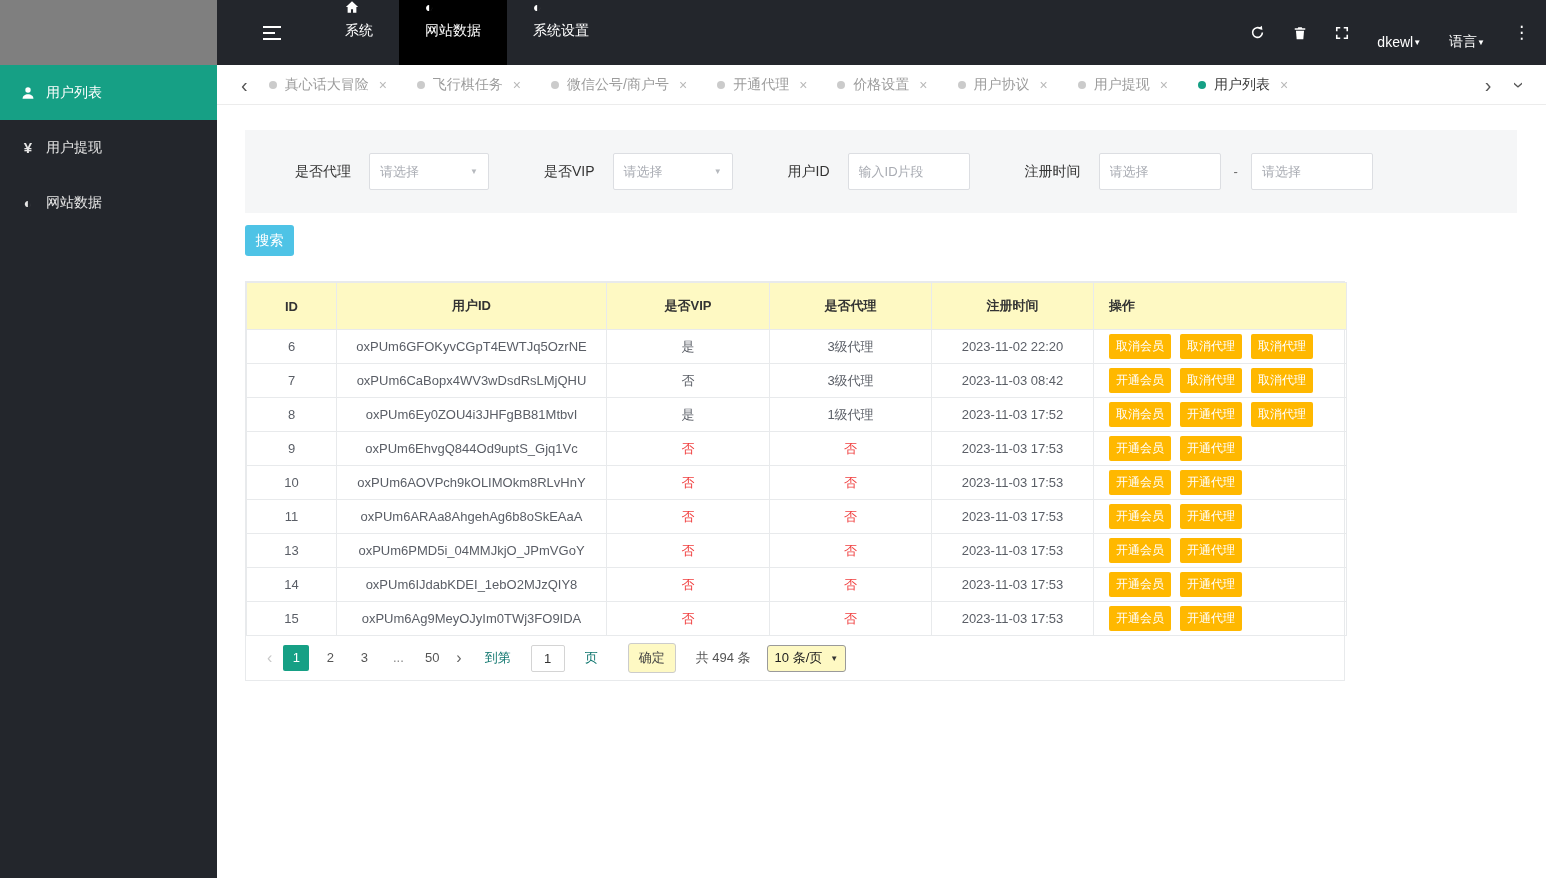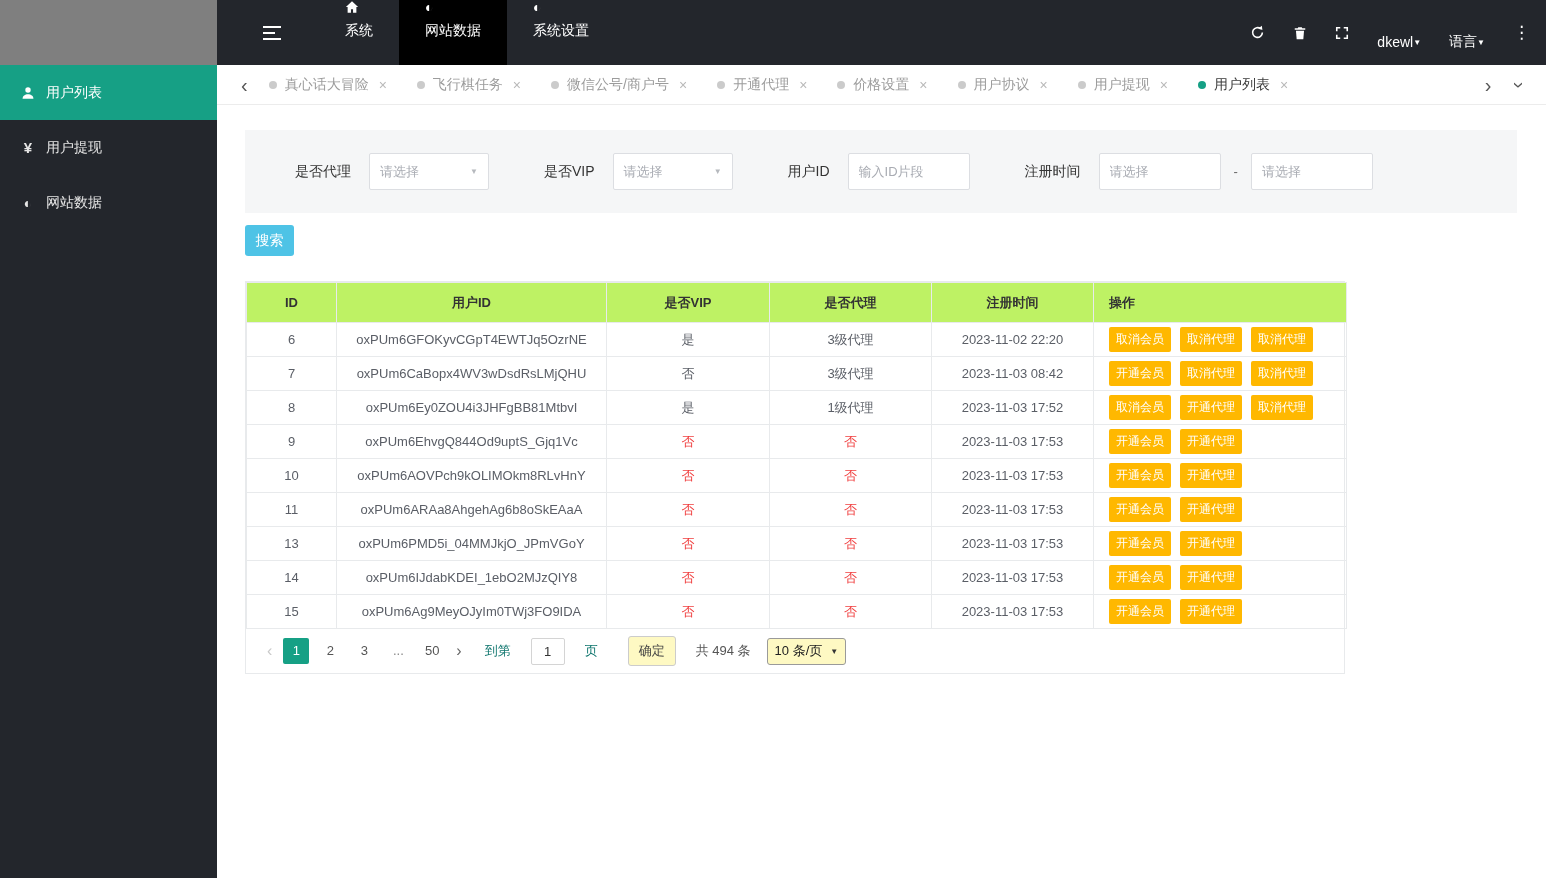--- a/index.html
+++ b/index.html
@@ -63,21 +63,21 @@
 
   .search-btn { margin-top: 12px; width: 49px; height: 31px; background: #4ec3e6; color: #fff;
                 border: none; border-radius: 3px; font-size: 14px; cursor: pointer;
                 font-family: "Liberation Sans", "DejaVu Sans", sans-serif; }
 
   
   .table-card { margin-top: 25px; width: 1100px; border: 1px solid #e8eaec; }
   table { border-collapse: collapse; width: 100%; table-layout: fixed; font-size: 13px; color: #5a5e66; }
   th, td { border: 1px solid #e8eaec; height: 34px; text-align: center; padding: 0 8px;
            overflow: hidden; white-space: nowrap; }
-  th { background: #bef264; font-weight: bold; color: #333; height: 40px; }
+  th { background: #fef9c3; font-weight: bold; color: #333; height: 47px; }
   th.col-op, td.col-op { text-align: left; padding-left: 15px; }
   td.red { color: #f03e3e; }
   .btn-orange { display: inline-block; background: #ffb800; color: #fff; font-size: 12px;
                 padding: 4px 7px; border: none; border-radius: 2px; margin-right: 9px; cursor: pointer;
                 font-family: "Liberation Sans", "DejaVu Sans", sans-serif; }
 
   
   .pagination { height: 44px; display: flex; align-items: center; padding-left: 14px;
                 font-size: 13px; color: #666; background: #fff; }
   .page-arrow { font-size: 16px; padding: 0 7px; cursor: pointer; color: #666; user-select: none; }

